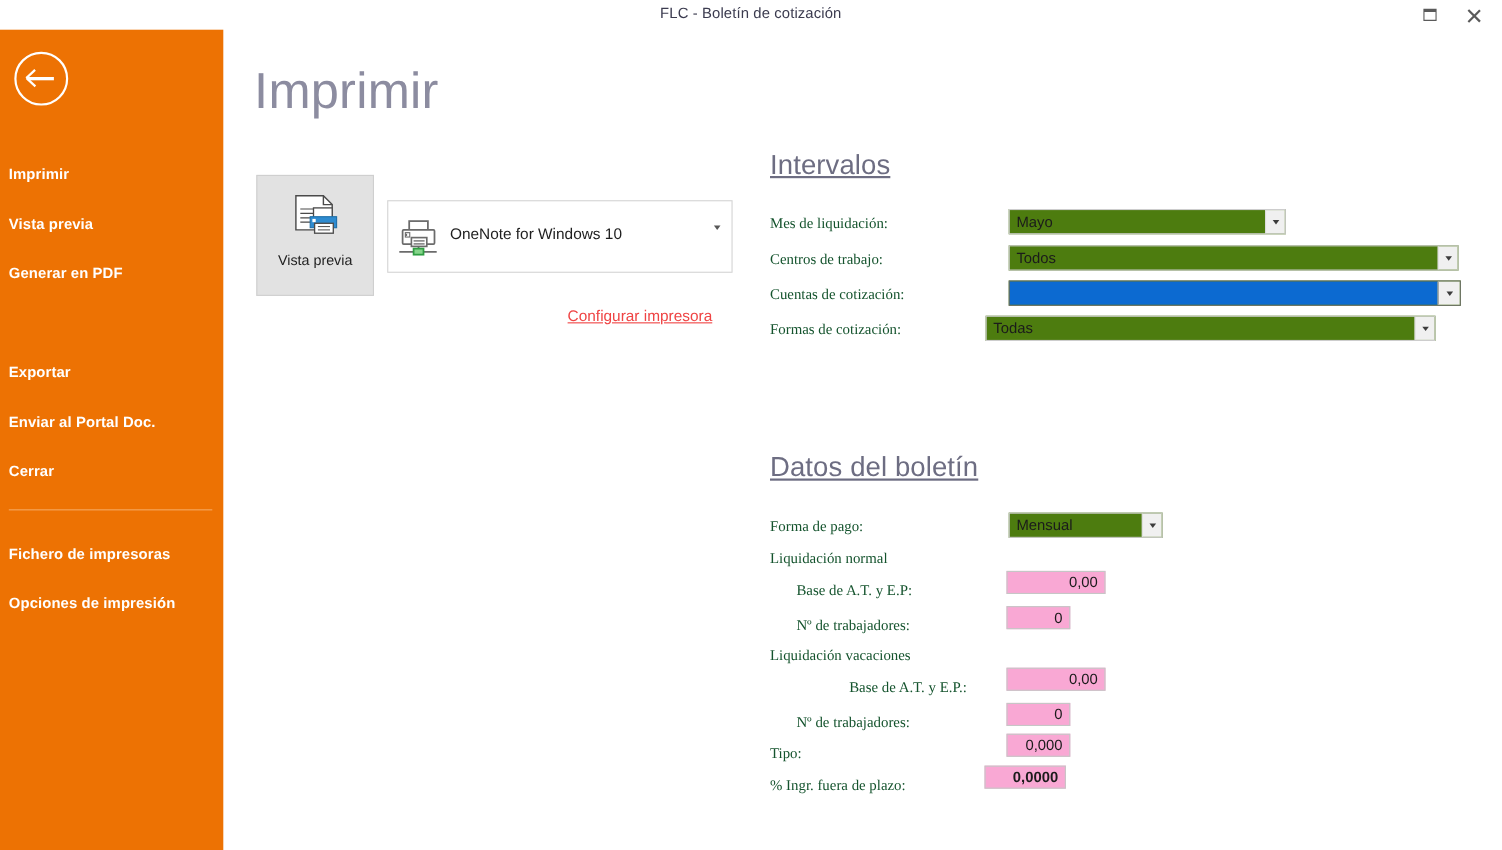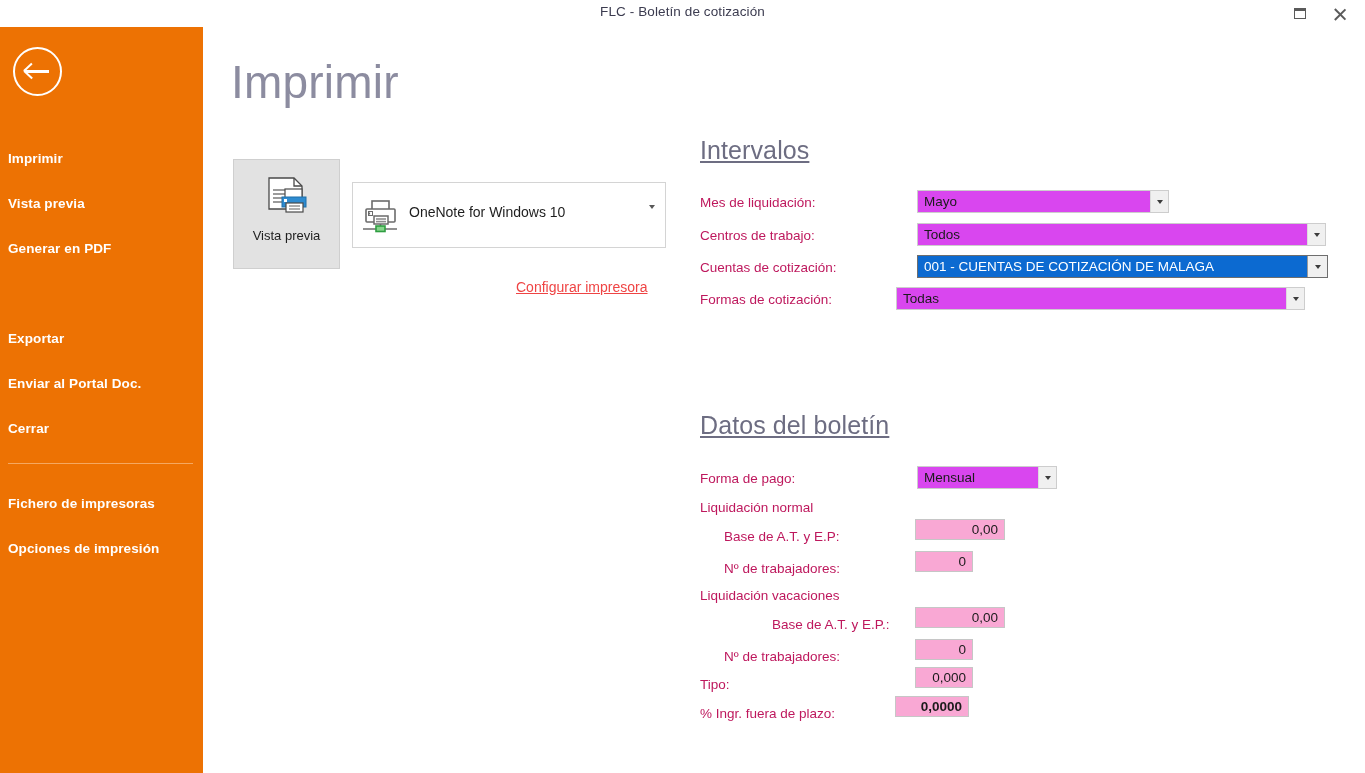--- a/index.html
+++ b/index.html
@@ -200,30 +200,31 @@
     line-height: 1;
     letter-spacing: 0.1px;
     text-decoration: underline;
   }
   #intervalos-title { left: 497px; top: 111px; }
   #datos-title      { left: 497px; top: 386px; }
 
   .form-label {
     position: absolute;
     font-size: 13.5px;
-    color: #be185d;
+    color: #14532d;
     white-space: nowrap;
     line-height: 18px;
+    font-family: Liberation Serif, serif;
   }
 
   
   .combo {
     position: absolute;
     height: 23px;
-    background: #d946ef;
+    background: #4d7c0f;
     border: 1px solid #cdcdcd;
     cursor: pointer;
   }
   .combo .val {
     position: absolute;
     left: 6px; top: 2px;
     font-size: 13.5px;
     color: #1b1b1b;
     line-height: 17px;
     white-space: nowrap;
@@ -398,21 +399,20 @@
 
     <div class="combo" style="left:714px; top:196px; width:409px;">
       <span class="val">Todos</span>
       <span class="btn">
           <span class="caret"></span>
         </span>
     </div>
 
     <div class="combo selected" style="left:714px; top:228px; width:411px;">
       <span class="hl"></span>
-      <span class="val">001 - CUENTAS DE COTIZACIÓN DE MALAGA</span>
       <span class="btn">
           <span class="caret"></span>
         </span>
     </div>
 
     <div class="combo" style="left:693px; top:260px; width:409px;">
       <span class="val">Todas</span>
       <span class="btn">
           <span class="caret"></span>
         </span>

